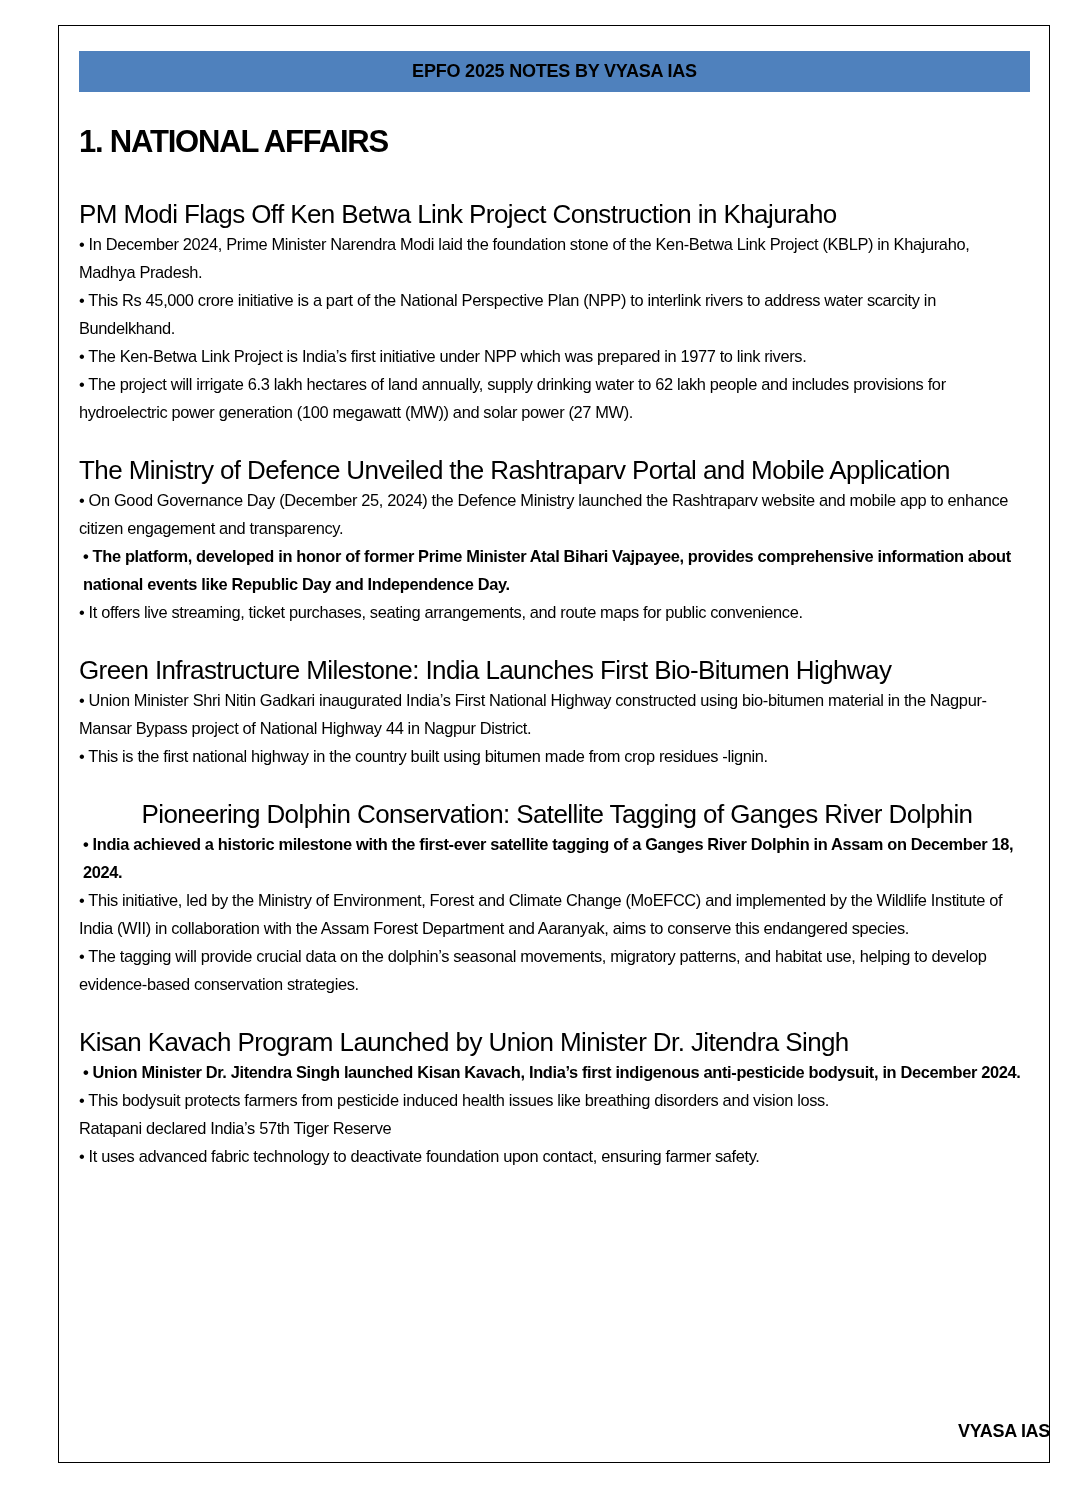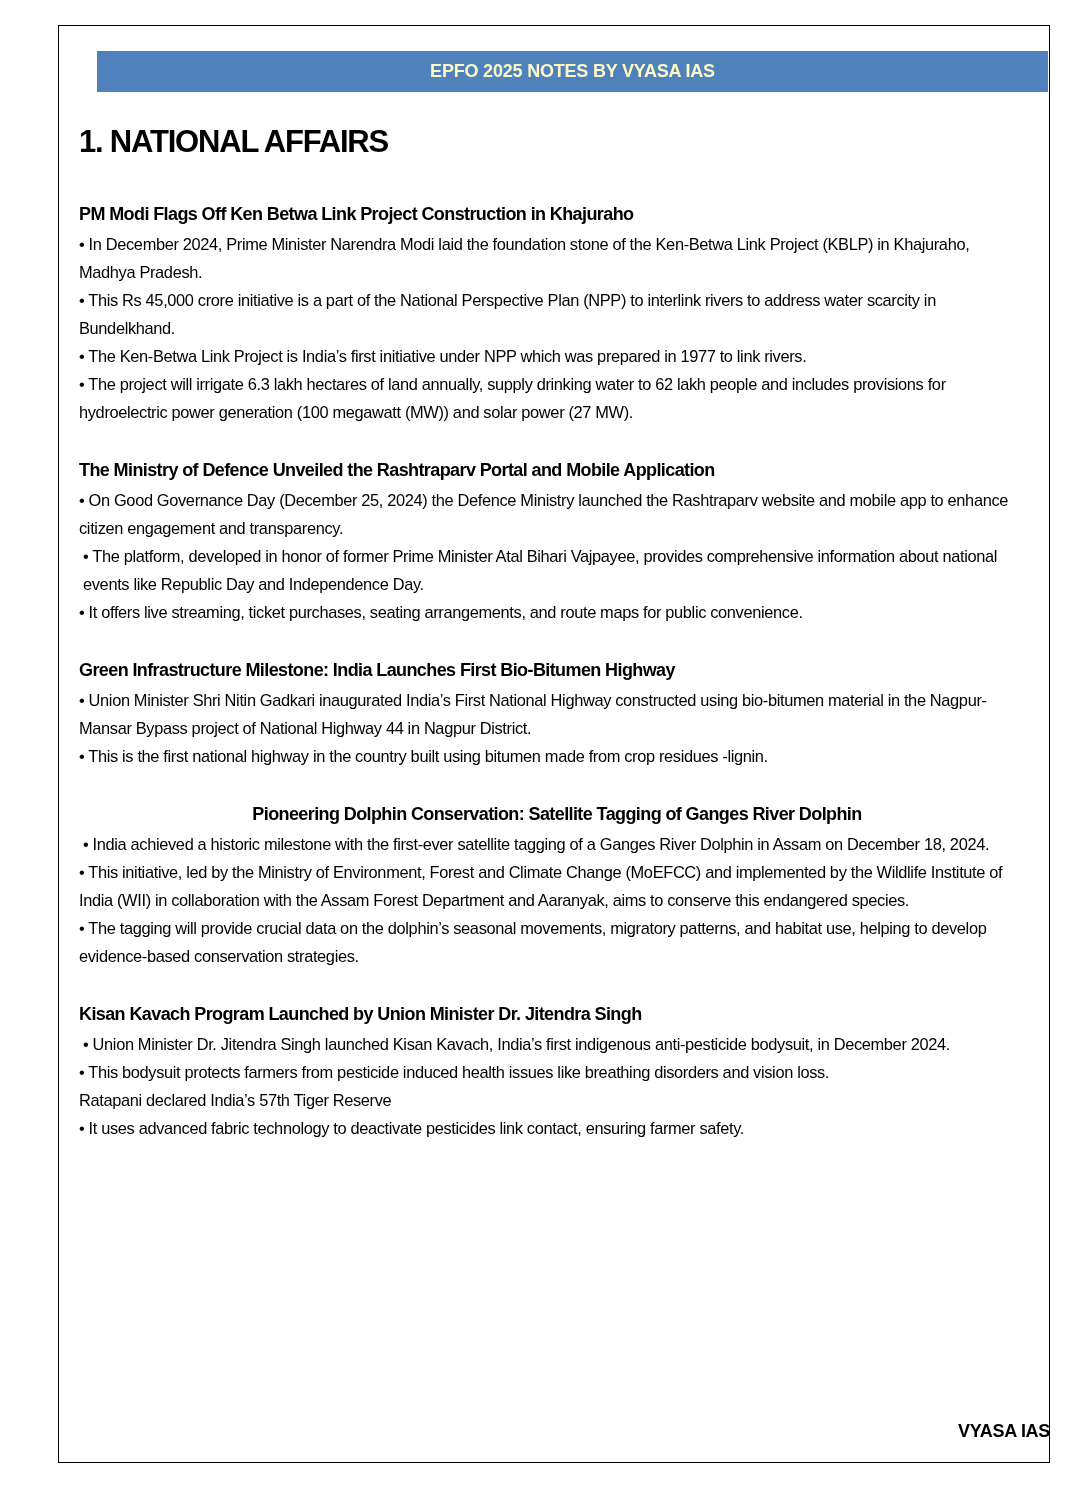--- a/index.html
+++ b/index.html
@@ -24,28 +24,27 @@
       border: 1.5px solid #000;
       box-sizing: border-box;
     }
     .banner {
       position: absolute;
       left: 79px;
       top: 51px;
       width: 951px;
       height: 41px;
       background: #4f81bd;
-      color: #fef9c3;
+      color: #000000;
       font-family: "Liberation Sans", sans-serif;
       font-weight: bold;
       font-size: 18px;
       line-height: 41px;
       text-align: center;
       letter-spacing: -0.2px;
-      margin-left: 18px;
     }
     .section-title {
       position: absolute;
       left: 79px;
       top: 122px;
       font-family: "Liberation Sans", sans-serif;
       font-weight: bold;
       font-size: 31px;
       letter-spacing: -1.2px;
       line-height: 40px;
@@ -59,32 +58,32 @@
       width: 950px;
       font-family: "Liberation Sans", sans-serif;
       font-size: 16.4px;
       letter-spacing: -0.35px;
       line-height: 28px;
     }
     .article {
       margin: 0;
     }
     .article-heading {
-      font-weight: bold;
-      font-size: 18px;
+      font-weight: normal;
+      font-size: 26px;
       letter-spacing: -0.6px;
       line-height: 32px;
       margin: 0;
     }
     .article-heading.indent { padding-left: 6px; text-align: center; }
     .bullet {
       margin: 0;
       white-space: normal;
     }
-    .bullet.lead-space { padding-left: 4px; }
+    .bullet.lead-space { padding-left: 4px; font-weight: bold; }
     .gap { height: 28px; }
     .footer {
       position: absolute;
       left: 58px;
       width: 992px;
       top: 1418px;
       text-align: right;
       font-family: "Liberation Sans", sans-serif;
       font-weight: bold;
       font-size: 18px;
@@ -133,18 +132,18 @@
     <p class="bullet">• This initiative, led by the Ministry of Environment, Forest and Climate Change (MoEFCC) and implemented by the Wildlife Institute of India (WII) in collaboration with the Assam Forest Department and Aaranyak, aims to conserve this endangered species.</p>
     <p class="bullet">• The tagging will provide crucial data on the dolphin’s seasonal movements, migratory patterns, and habitat use, helping to develop evidence-based conservation strategies.</p>
   </div>
   <div class="gap"></div>
 
   <div class="article">
     <h2 class="article-heading">Kisan Kavach Program Launched by Union Minister Dr. Jitendra Singh</h2>
     <p class="bullet lead-space">• Union Minister Dr. Jitendra Singh launched Kisan Kavach, India’s first indigenous anti-pesticide bodysuit, in December 2024.</p>
     <p class="bullet">• This bodysuit protects farmers from pesticide induced health issues like breathing disorders and vision loss.</p>
     <p class="bullet">Ratapani declared India’s 57th Tiger Reserve</p>
-    <p class="bullet">• It uses advanced fabric technology to deactivate pesticides link contact, ensuring farmer safety.</p>
+    <p class="bullet">• It uses advanced fabric technology to deactivate foundation upon contact, ensuring farmer safety.</p>
   </div>
 
 </div>
 
 <div class="footer">VYASA IAS</div>
 
 </body></html>

